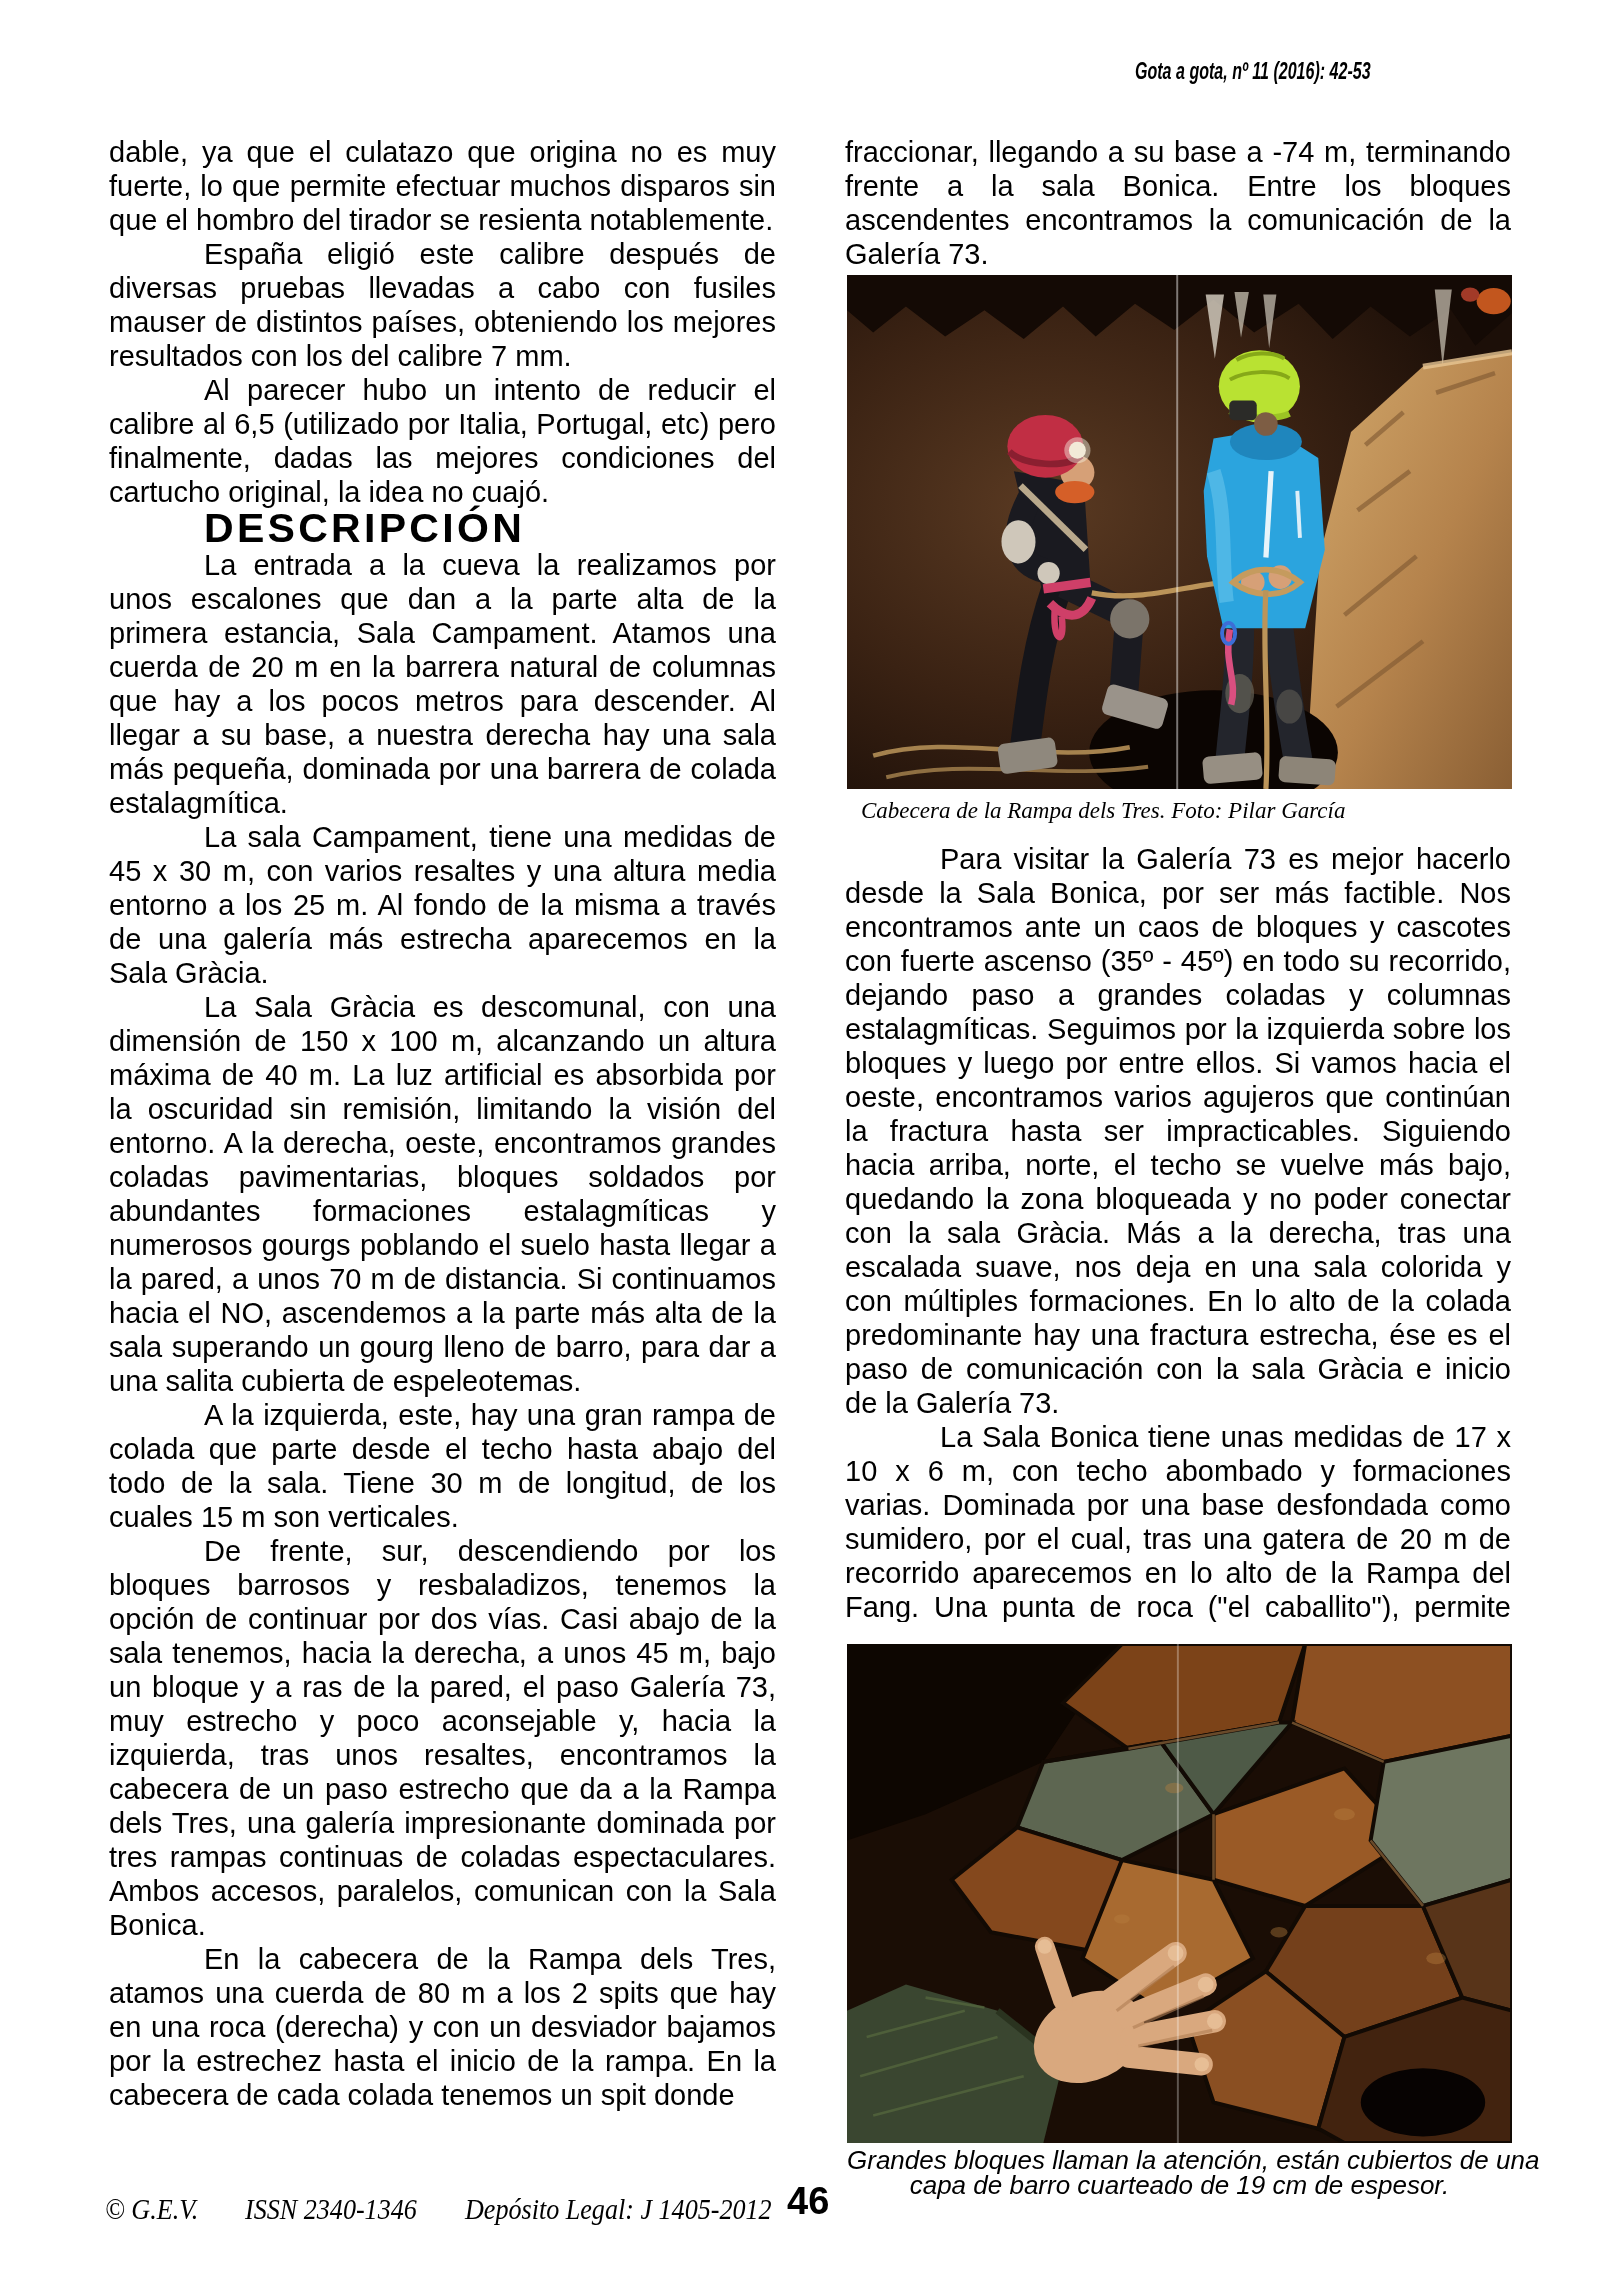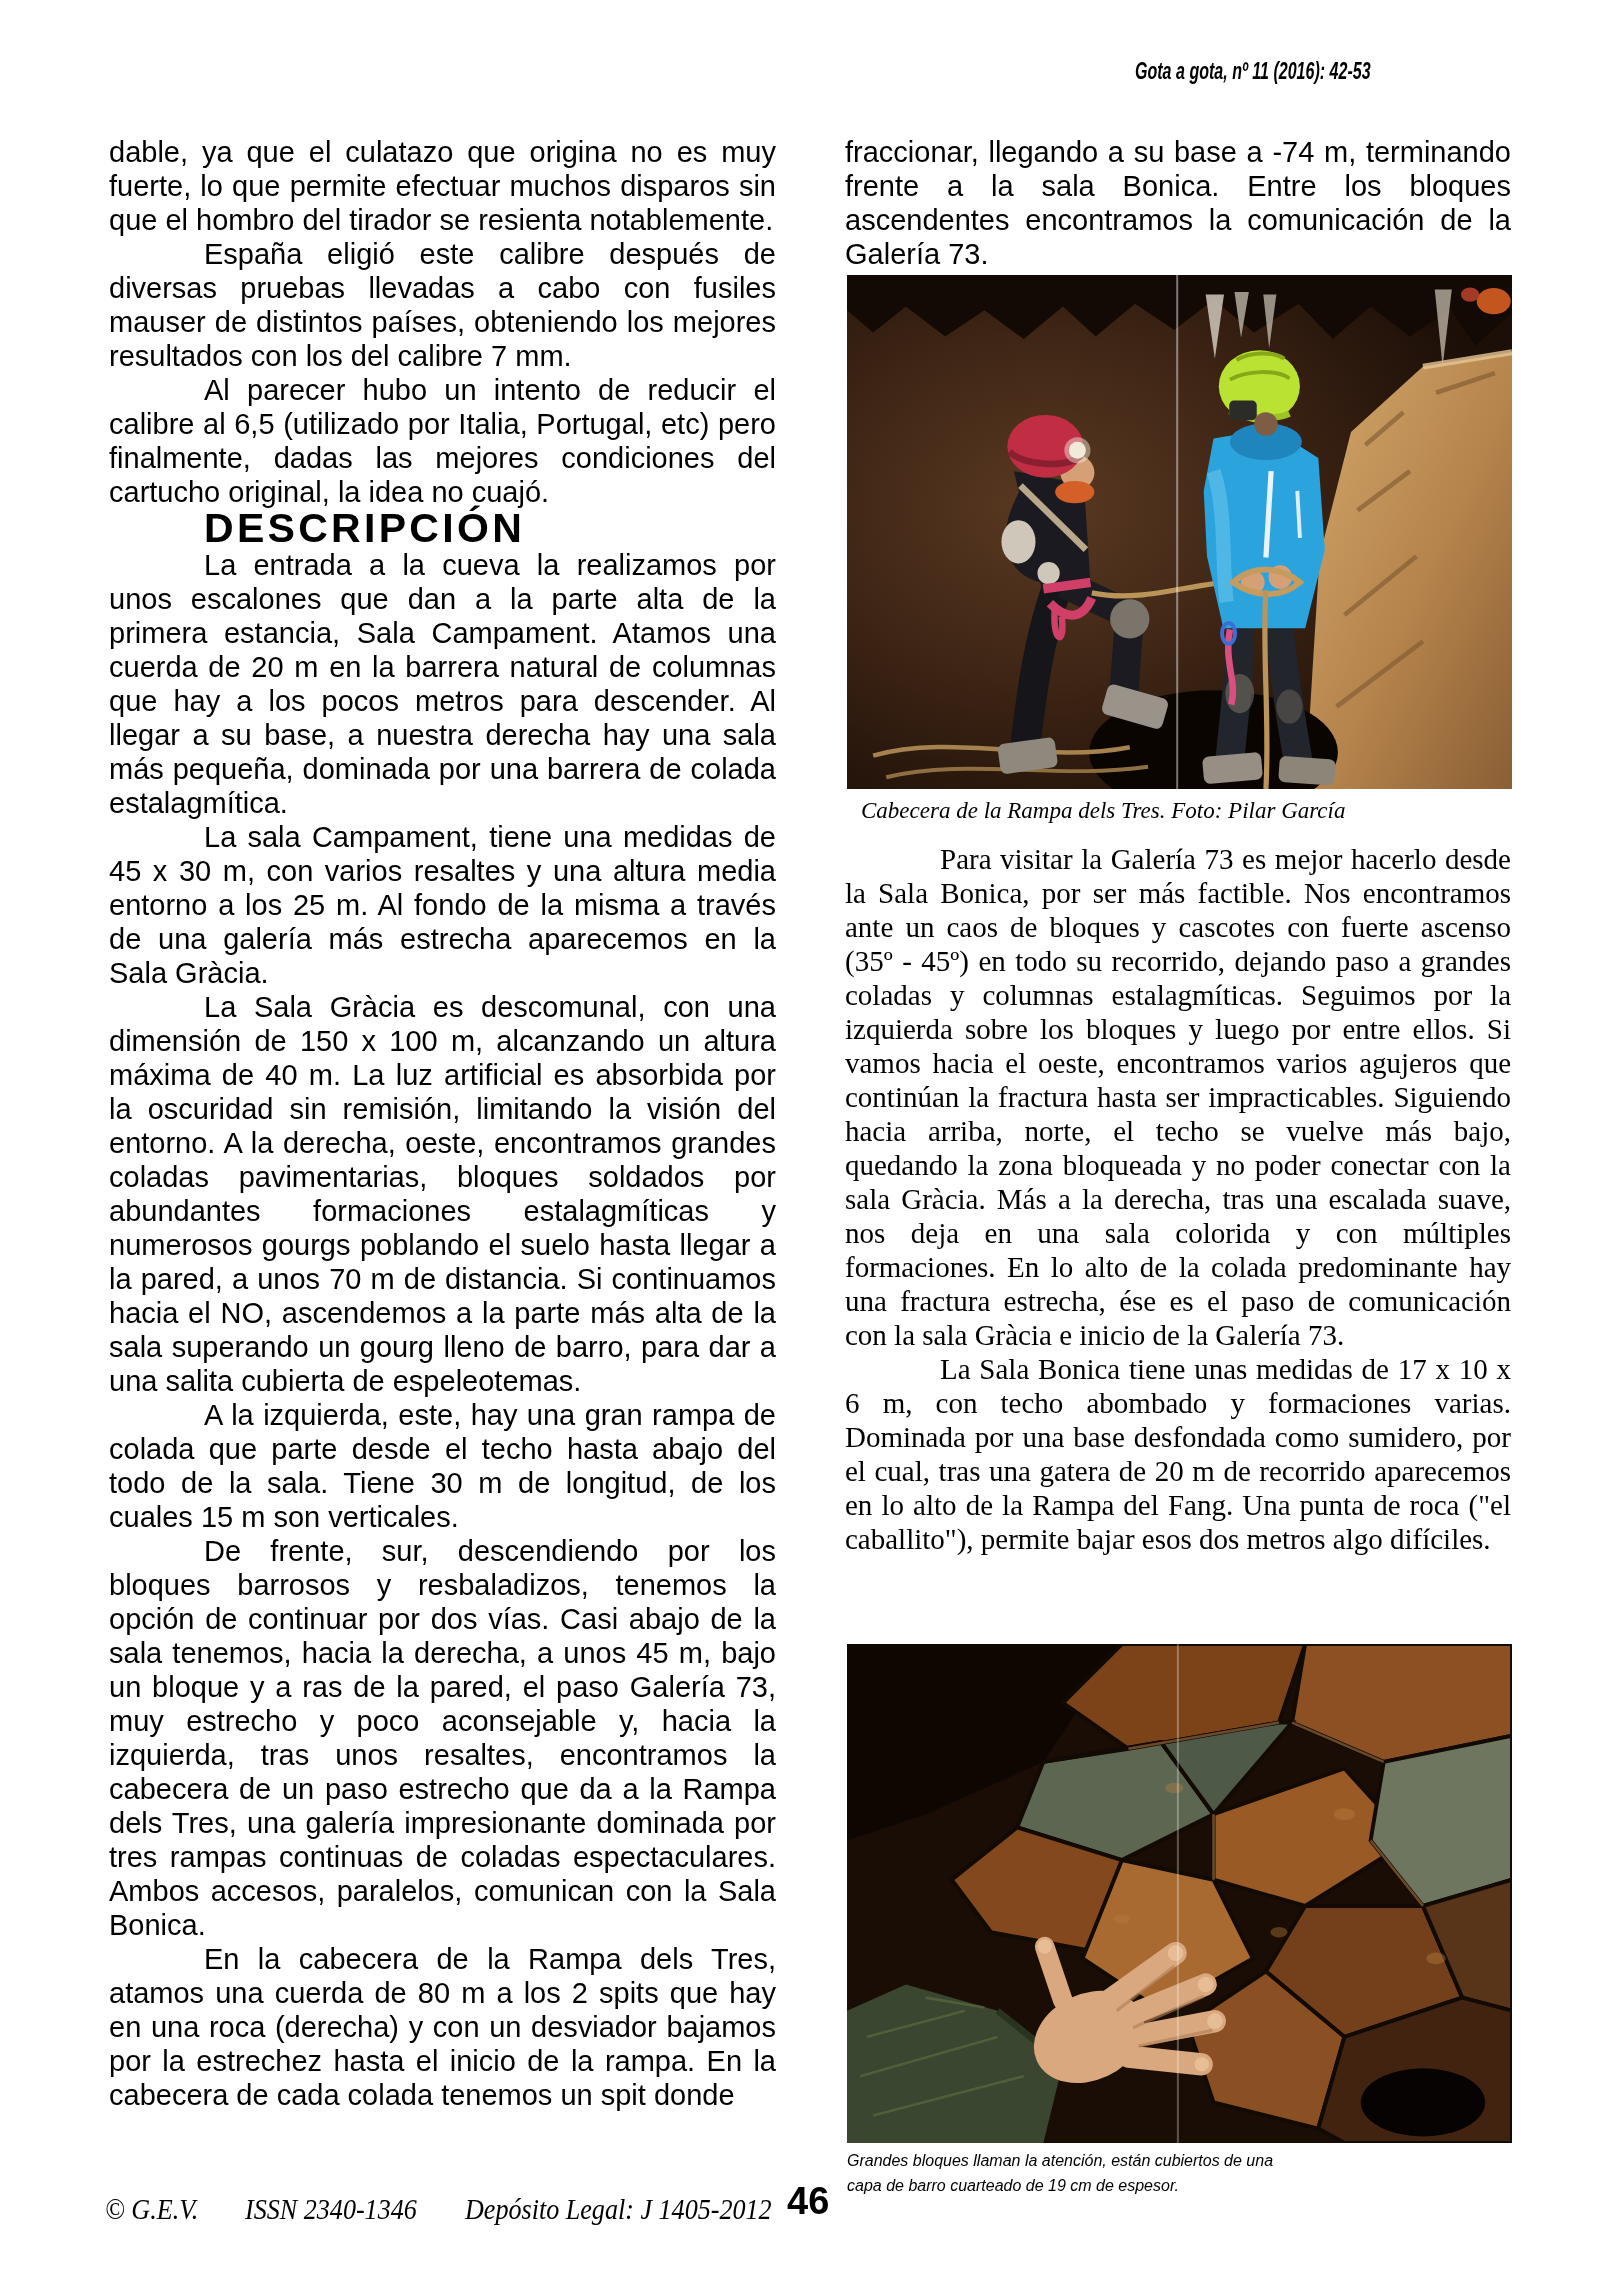--- a/index.html
+++ b/index.html
@@ -13,37 +13,37 @@
   .journal-header{
     left:1135px;top:58px;font-size:23.6px;font-weight:bold;font-style:italic;
     transform:scaleX(0.68);transform-origin:0 0;white-space:nowrap;
   }
   
   .bodytext{font-size:29px;line-height:34px;text-align:justify;}
   .bodytext p{margin:0;text-indent:95px;}
   .bodytext p.noindent{text-indent:0;}
   .col-left{left:109px;top:135px;width:667px;height:2025px;overflow:hidden;}
   .col-right-top{left:845px;top:135px;width:666px;height:135px;overflow:hidden;}
-  .col-right-mid{left:845px;top:842px;width:666px;height:780px;overflow:hidden;font-family:Liberation Serif, serif;}
+  .col-right-mid{left:845px;top:842px;width:666px;height:780px;overflow:hidden;}
   .section-heading{
     font-size:41px;font-weight:bold;letter-spacing:3.3px;text-indent:0;
     margin:25px 0 15.7px 0;line-height:39px;text-align:left;
   }
   
   .figure{overflow:hidden;background:#1a0d05;}
   .figure svg{display:block;width:100%;height:100%;}
   .fig1{left:847px;top:275px;width:665px;height:514px;}
   .fig2{left:847px;top:1644px;width:665px;height:499px;}
   .fig-caption{
     font-size:23px;font-style:italic;line-height:26px;white-space:nowrap;
   }
   .cap1{left:861px;top:798px;font-family:Liberation Serif, serif;}
   .cap2{
-    left:847px;top:2148px;width:665px;white-space:normal;
-    font-size:16px;line-height:25px;
+    left:847px;top:2148px;width:665px;text-align:center;white-space:normal;
+    font-size:26px;line-height:25px;
   }
   .cap2 div{white-space:nowrap;}
   
   .footer-item{
     top:2193px;font-family:"Liberation Serif",serif;font-style:italic;
     font-size:29px;white-space:nowrap;transform:scaleX(0.9);transform-origin:0 0;
   }
   .f-copy{left:105px;}
   .f-issn{left:245px;}
   .f-legal{left:465px;}

